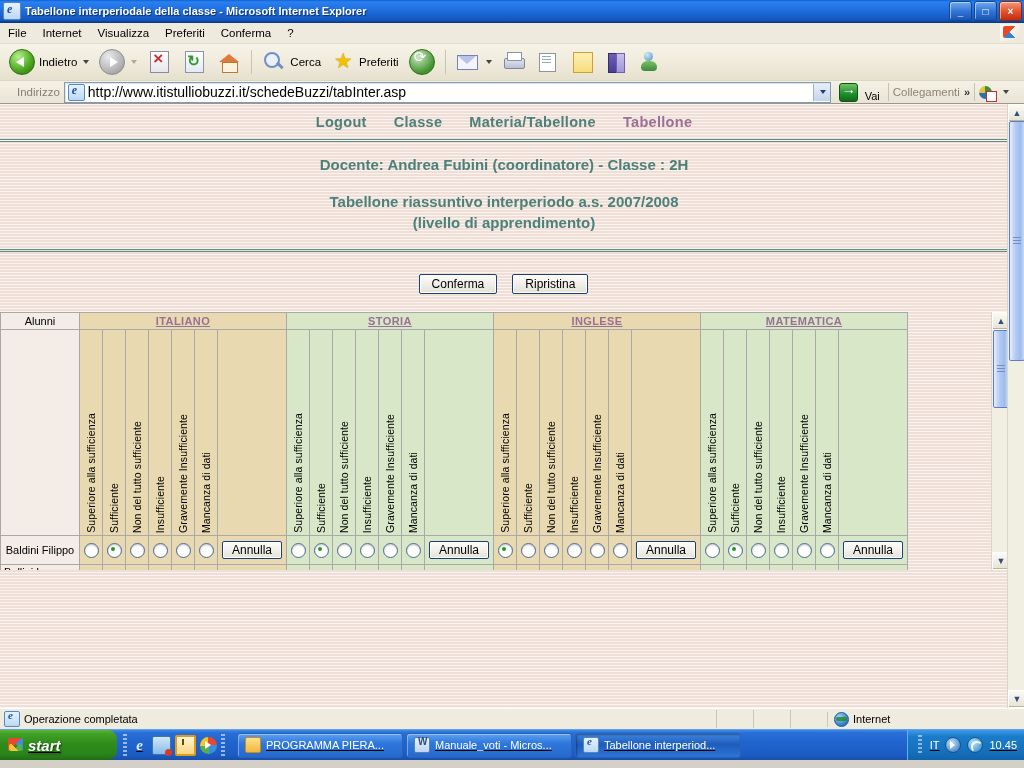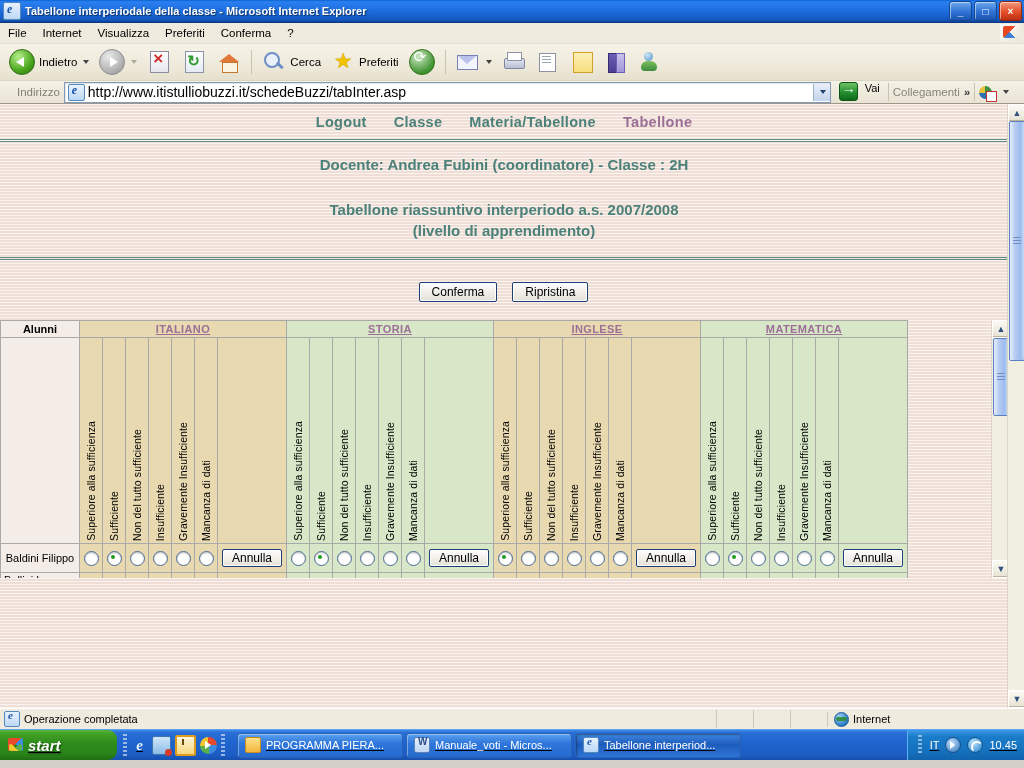--- a/index.html
+++ b/index.html
@@ -109,21 +109,21 @@
   .addr-box{
     flex:1 1 auto;height:19px;background:#fff;
     border:1px solid #7f9db9;display:flex;align-items:center;
     box-shadow:inset 1px 1px 1px rgba(0,0,0,.12);
   }
   .addr-ie{width:15px;height:15px;margin:0 3px;flex:0 0 auto;background:linear-gradient(180deg,#e8f2ff,#bcd8f5);border:1px solid #5588bb;border-radius:2px;position:relative;}
   .addr-ie:after{content:"e";position:absolute;left:3px;top:-2px;font-family:"Liberation Serif",serif;font-style:italic;font-size:12px;color:#1a54a8;font-weight:bold;}
   .addr-text{flex:1 1 auto;font-size:14px;color:#000;white-space:nowrap;overflow:hidden;}
   .addr-drop{width:16px;height:17px;background:linear-gradient(180deg,#e8eef9,#c4d4ec);border-left:1px solid #9db4d0;display:flex;align-items:center;justify-content:center;}
   .addr-drop .caret{border-top-color:#1d3f73;}
-  .go-btn{display:flex;align-items:flex-start;gap:7px;padding:0 4px;height:20px;}
+  .go-btn{display:flex;align-items:flex-end;gap:7px;padding:0 4px;height:20px;}
   .go-sq{width:17px;height:17px;border-radius:3px;background:linear-gradient(180deg,#6fc264,#1f8c2c 60%,#0f6a1c);border:1px solid #0d5416;position:relative;}
   .go-sq:after{content:"\2192";position:absolute;left:2px;top:-3px;color:#fff;font-size:14px;font-weight:bold;}
   .links-label{color:#8b8578;font-size:11.5px;}
   .chev{color:#333;font-size:11px;font-weight:bold;}
   .vsep{width:1px;height:18px;background:#c9c2ad;}
   .acro{width:18px;height:17px;position:relative;}
   .acro:before{content:"";position:absolute;left:0;top:2px;width:13px;height:13px;border-radius:50%;background:conic-gradient(#3e8f3e 0 25%,#d8443a 0 50%,#2d6fb5 0 75%,#e6c33a 0 100%);}
   .acro:after{content:"";position:absolute;left:7px;top:7px;width:9px;height:9px;background:#fff;border:1px solid #b33;}
   
   .pagewrap{position:relative;height:604px;background:#fff;}
@@ -138,21 +138,21 @@
   }
   .navbar a{
     color:#4b8179;font-weight:bold;font-size:14.5px;
     text-decoration:none;margin:0 12px;letter-spacing:.3px;
   }
   .navbar a.active{color:#9c6f97;}
   .titleblock{
     text-align:center;padding:14px 0 16px 0;
     border-bottom:3px double #5f8d87;
   }
-  .t1{color:#4b8179;font-weight:bold;font-size:15px;margin-bottom:26px;}
+  .t1{color:#4b8179;font-weight:bold;font-size:15px;margin-bottom:18px;}
   .t2{color:#4b8179;font-weight:bold;font-size:15px;line-height:21px;}
   .btnrow{text-align:center;padding:22px 1px 18px 0;}
   .winbtn{
     font-family:"Liberation Sans",sans-serif;font-size:12px;
     padding:2px 12px;margin:0 6px;
     background:linear-gradient(180deg,#fdfdfd,#f0efe9 50%,#e3e1d7);
     border:1px solid #1c3f78;border-radius:2px;color:#000;
     box-shadow:inset 0 0 0 1px #fff;
   }
   
@@ -161,21 +161,21 @@
   table.grid{border-collapse:collapse;table-layout:fixed;}
   table.grid td,table.grid th{
     border:1px solid #a9a9a9;padding:0;font-size:11px;
     font-family:"Liberation Sans",sans-serif;
   }
   th.subj{
     height:16px;font-size:11px;font-weight:bold;color:#9c6f97;
     text-decoration:underline;letter-spacing:.4px;
   }
   th.alunni{
-    background:#f3ece7;color:#000;font-weight:bold;font-size:11.5px;height:16px;
+    background:#f3ece7;color:#000;font-weight:normal;font-size:11.5px;height:16px;
   }
   .rotcell{
     height:205px;vertical-align:bottom;text-align:center;
     padding-bottom:4px;
   }
   .rot{
     writing-mode:vertical-rl;transform:rotate(180deg);
     font-size:10.5px;color:#000;white-space:nowrap;
     margin:0 auto;letter-spacing:.1px;
   }

